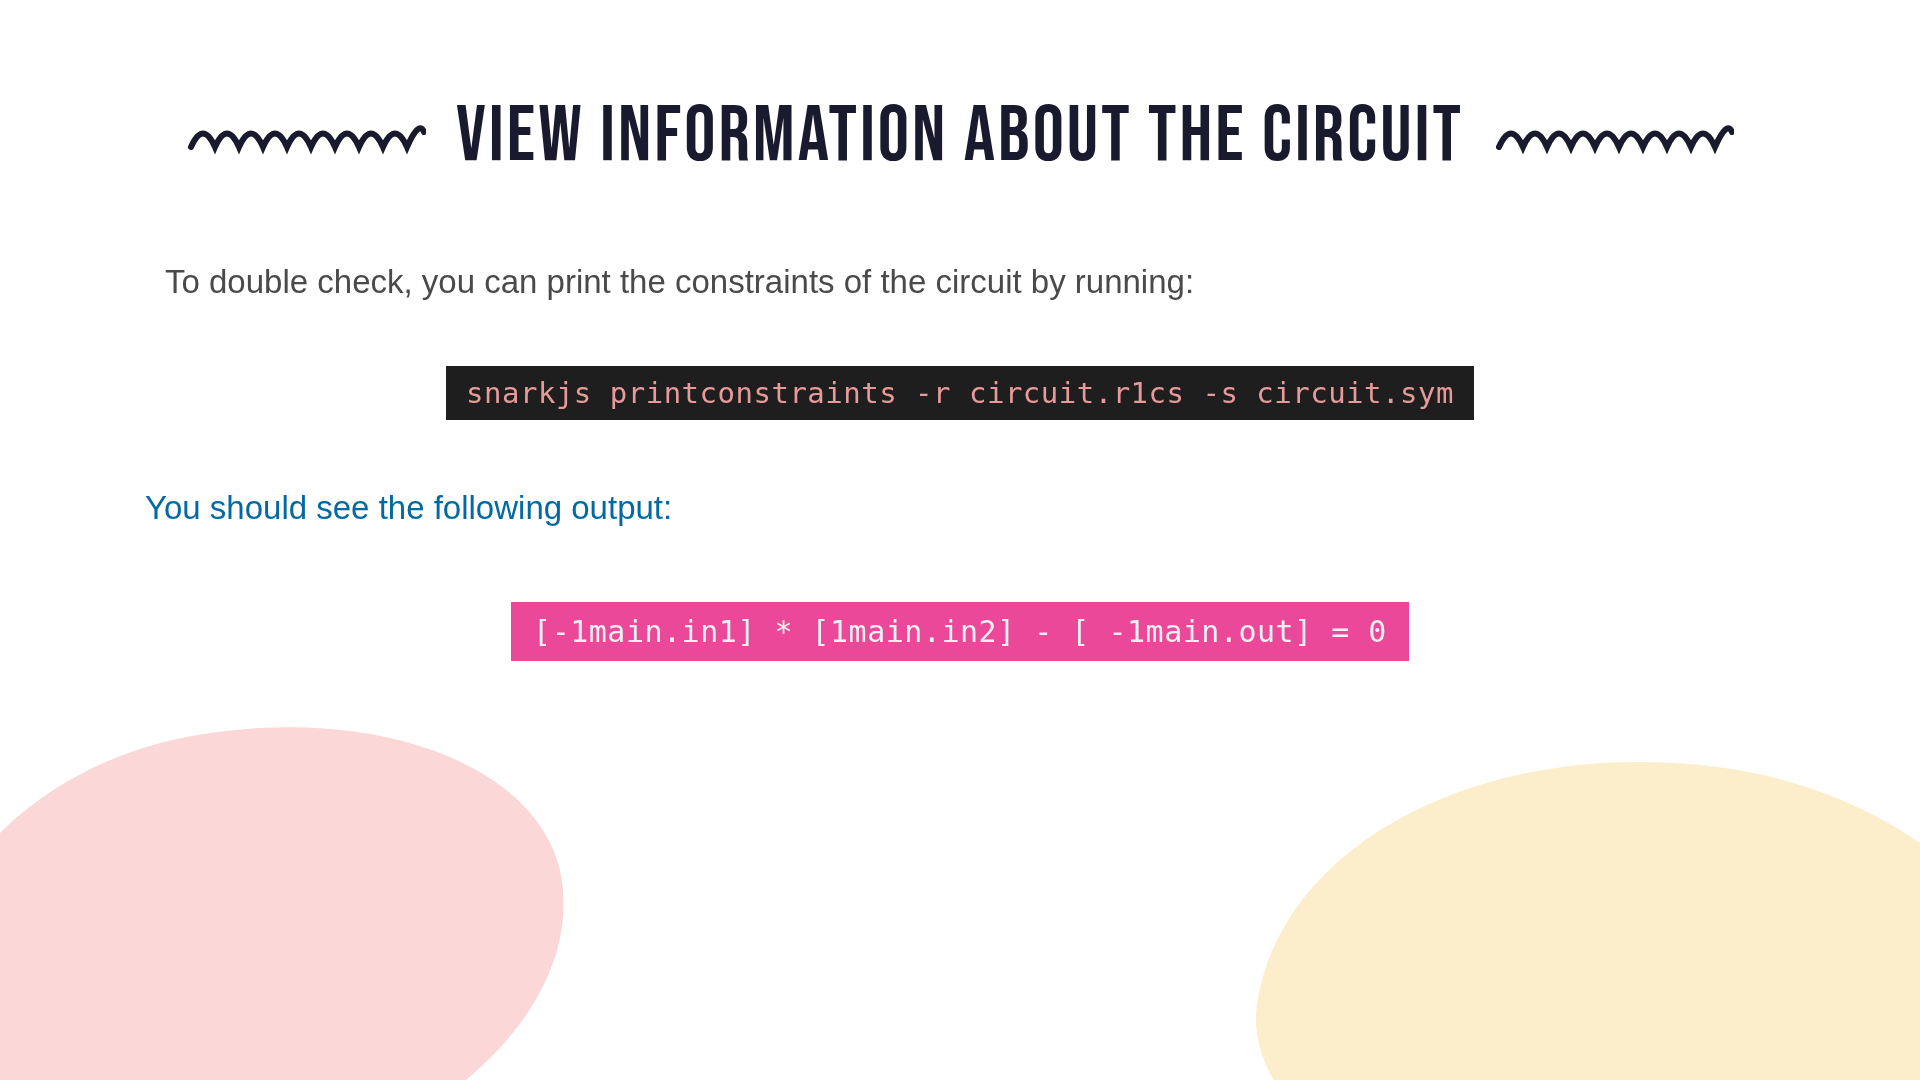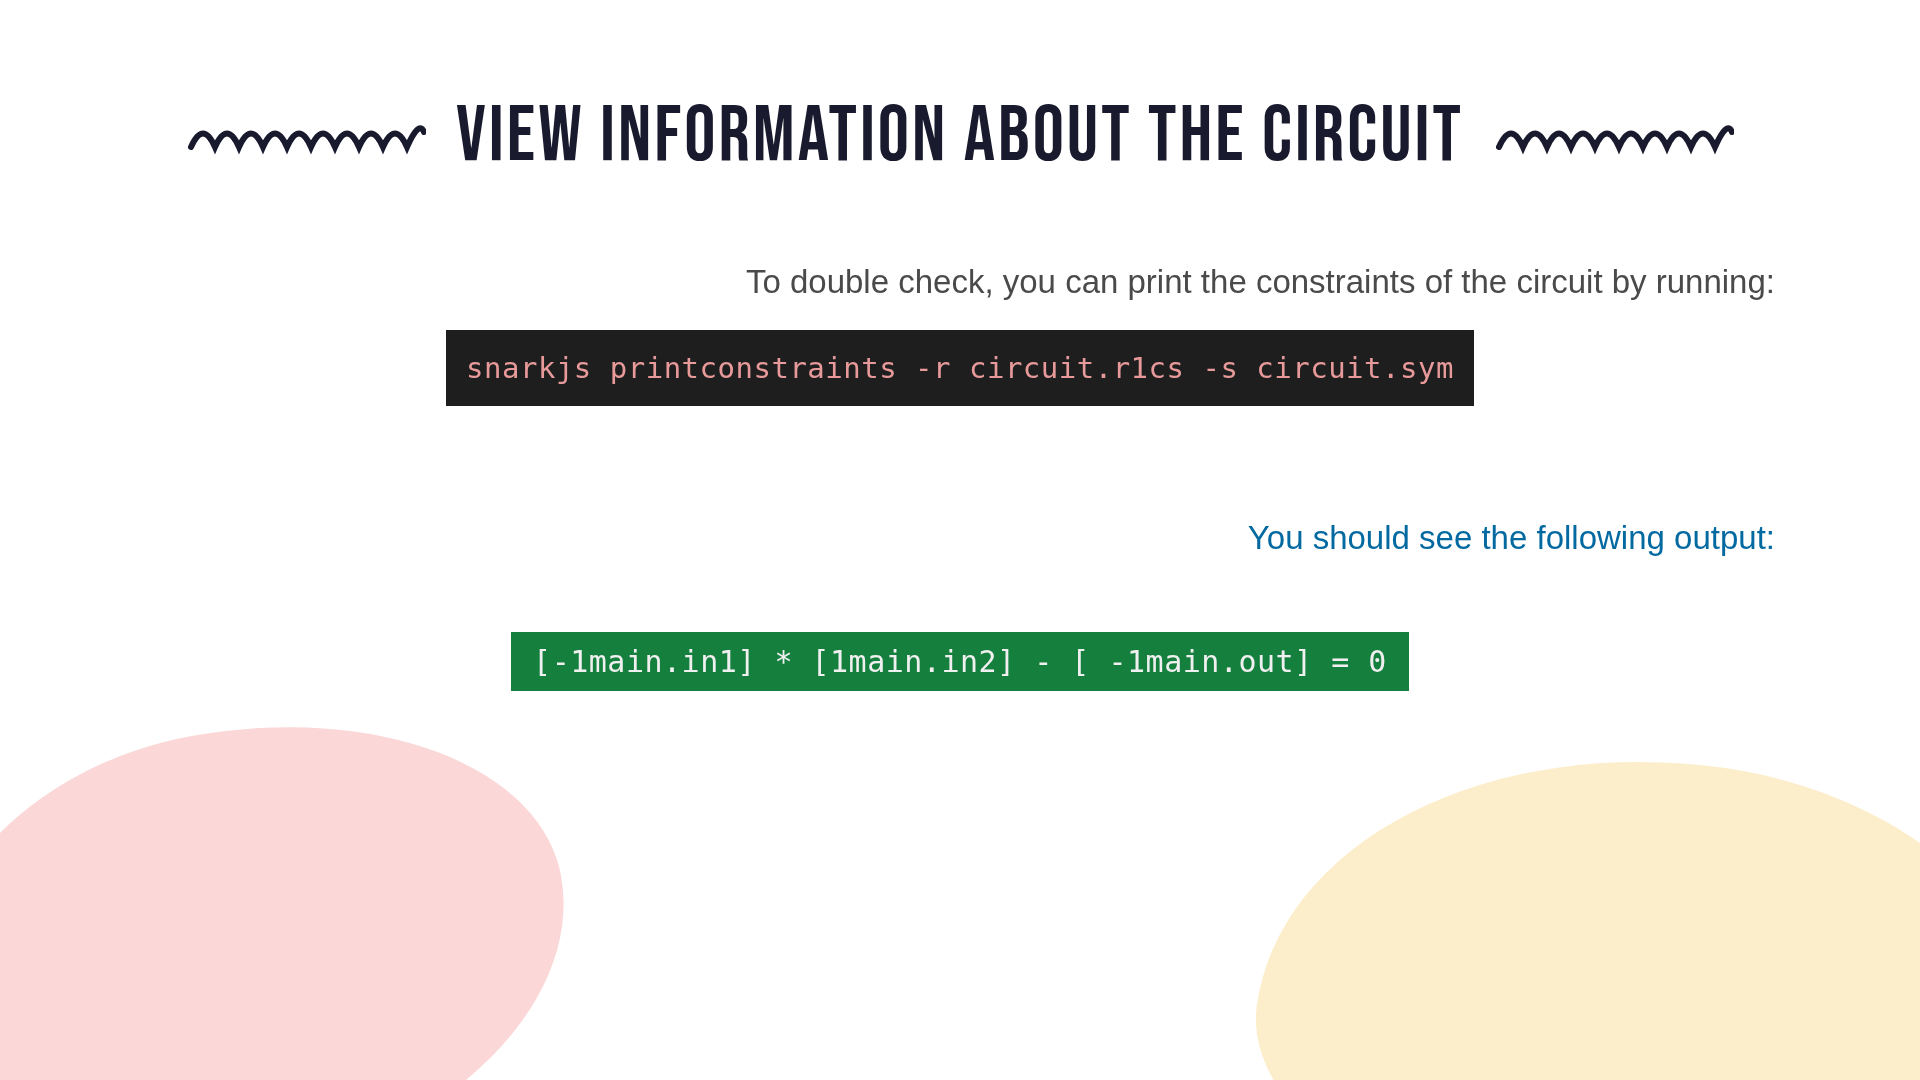--- a/index.html
+++ b/index.html
@@ -38,21 +38,20 @@
       background: #fdeecb;
       border-radius: 55% 45% 48% 52% / 60% 50% 50% 40%;
       transform: rotate(8deg);
       z-index: 0;
     }
     
     .content {
       position: relative;
       z-index: 1;
       padding: 90px 145px 0 145px;
-      text-align: right;
     }
     
     .title-row {
       display: flex;
       align-items: center;
       justify-content: center;
       gap: 30px;
       margin-bottom: 80px;
     }
     
@@ -68,44 +67,44 @@
       color: #1a1a2e;
       text-transform: uppercase;
       white-space: nowrap;
       font-variant: small-caps;
     }
     
     .intro-text {
       font-size: 33px;
       color: #4a4a4a;
       margin-left: 20px;
-      margin-bottom: 29px;
+      margin-bottom: 65px;
       font-weight: 400;
     }
     
     .code-block-1 {
       background: #1e1e1e;
       color: #e89a9a;
       font-family: 'Menlo', 'Monaco', 'Consolas', monospace;
       font-size: 29px;
-      padding: 21px 20px;
-      margin: 0 auto 113px auto;
+      padding: 10px 20px;
+      margin: 0 auto 69px auto;
       width: fit-content;
       letter-spacing: 0.5px;
     }
     
     .output-text {
       font-size: 33px;
       color: #0369a1;
       margin-bottom: 75px;
       font-weight: 400;
     }
     
     .code-block-2 {
-      background: #15803d;
+      background: #ec4899;
       color: #f0f0f0;
       font-family: 'Menlo', 'Monaco', 'Consolas', monospace;
       font-size: 30px;
       padding: 12px 22px;
       margin: 0 auto;
       width: fit-content;
       letter-spacing: 0.5px;
     }
   </style>
 </head>

